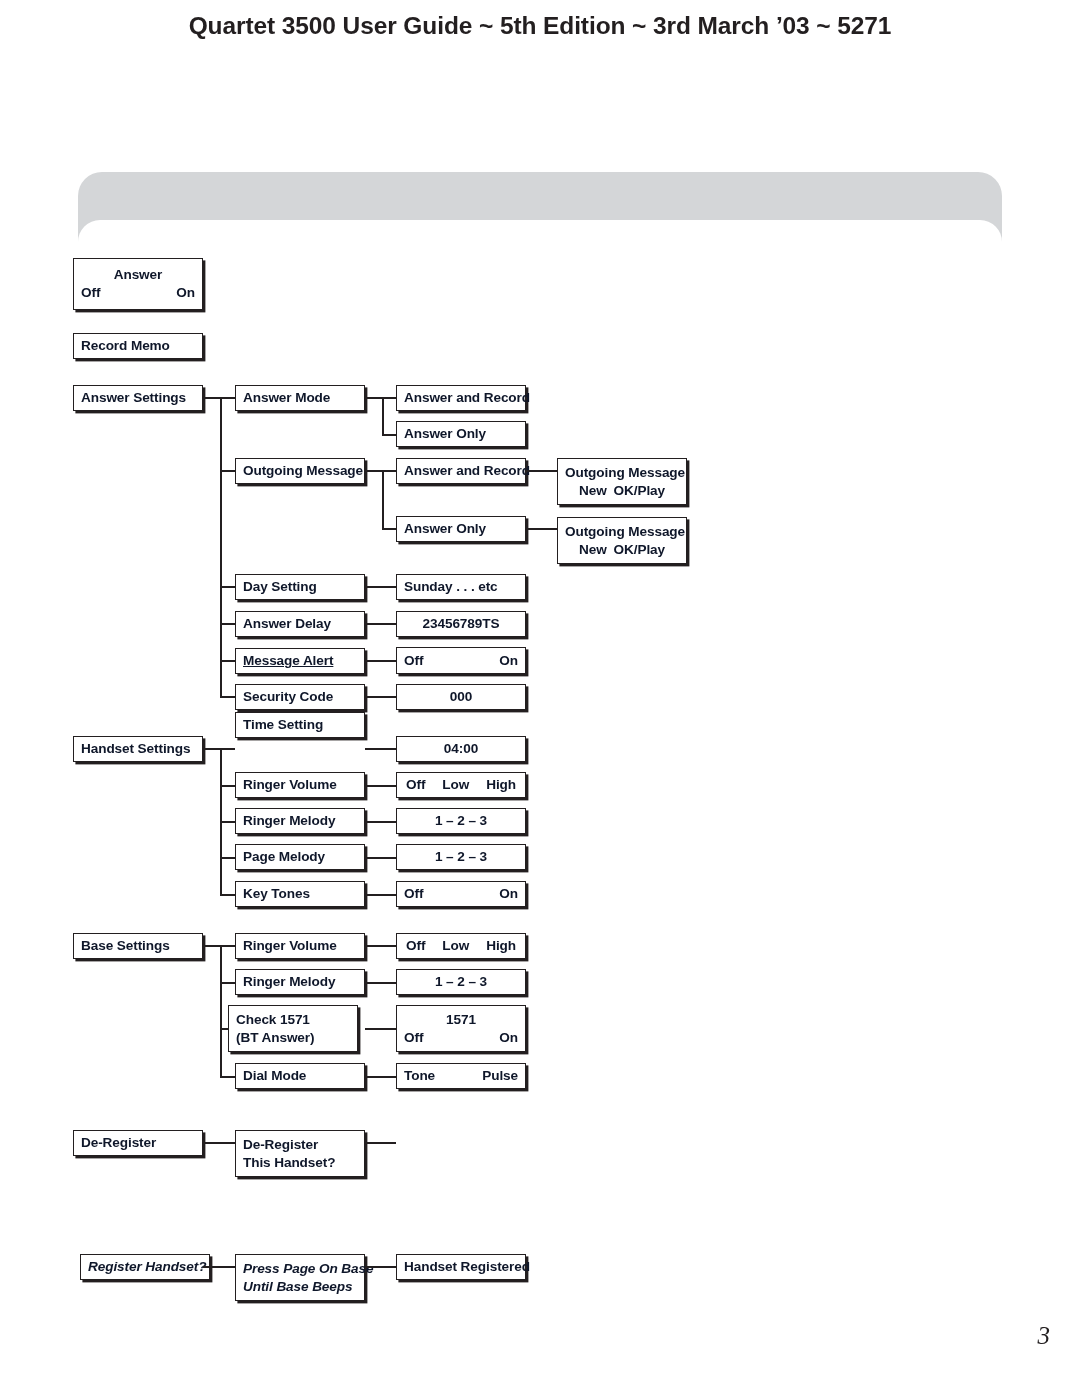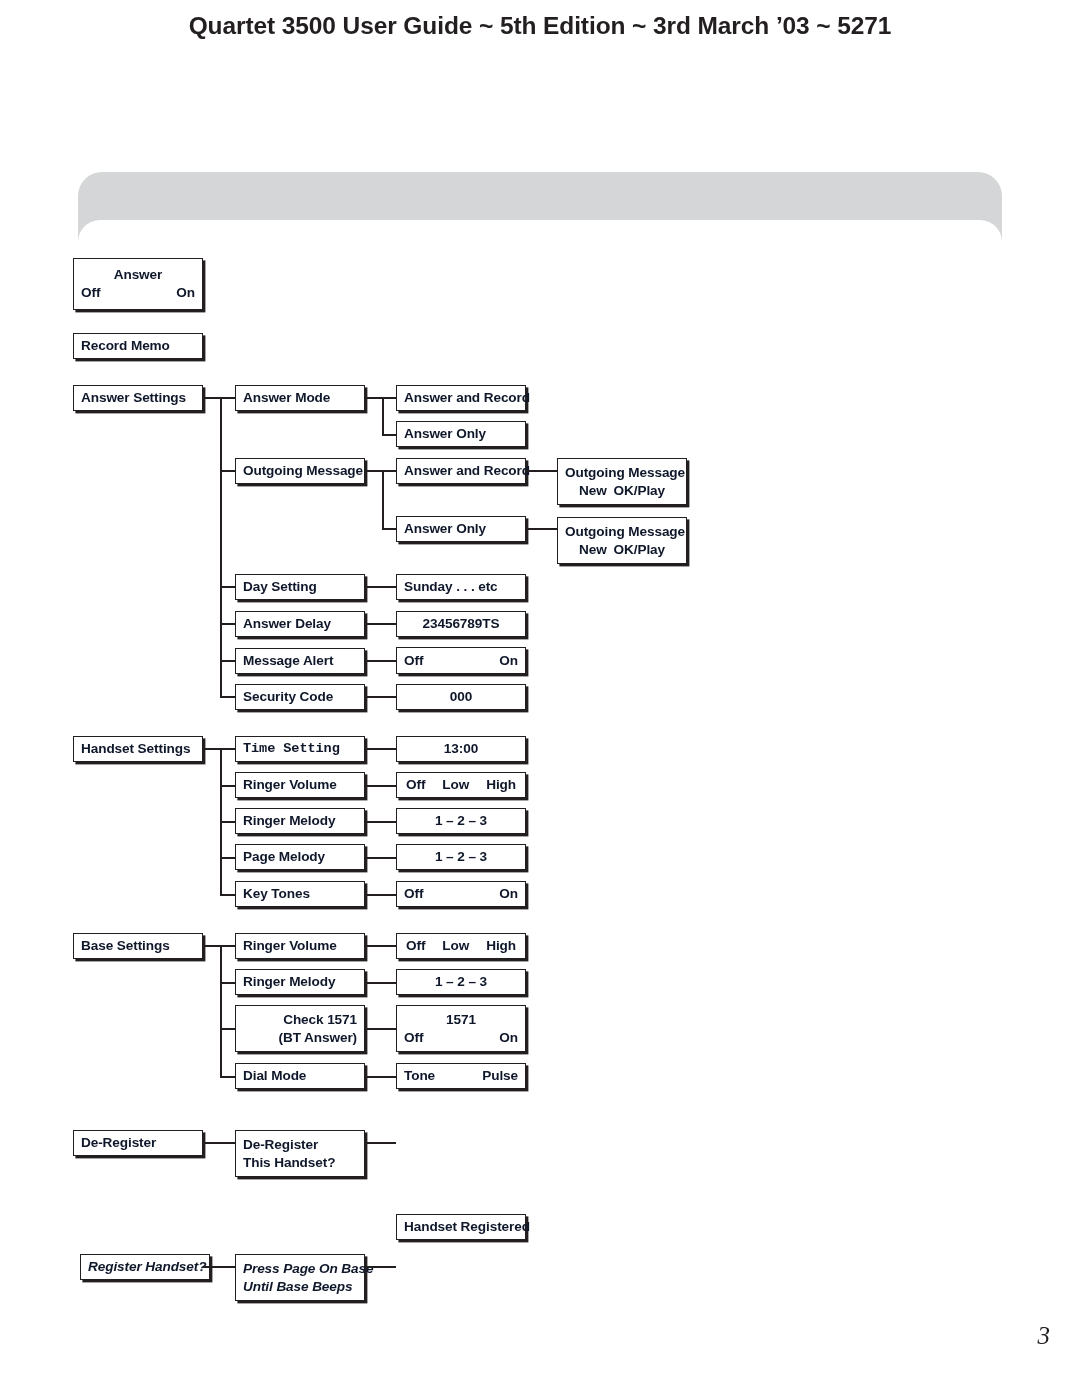--- a/index.html
+++ b/index.html
@@ -247,21 +247,21 @@
   <div class="wire h" style="left:220px; top:623px; width:15px;"></div>
   <div class="node" style="left:235px; top:611px; width:130px; height:26px;">
     <span class="ln">Answer Delay</span>
   </div>
   <div class="wire h" style="left:365px; top:623px; width:31px;"></div>
   <div class="node" style="left:396px; top:611px; width:130px; height:26px;">
     <span class="ln center">23456789TS</span>
   </div>
 
   <div class="wire h" style="left:220px; top:660px; width:15px;"></div>
-  <div class="node" style="left:235px; top:648px; width:130px; height:26px;">
+  <div class="node" style="left:235px; top:648px; width:130px; height:26px;text-decoration:underline;">
     <span class="ln">Message Alert</span>
   </div>
   <div class="wire h" style="left:365px; top:660px; width:31px;"></div>
   <div class="node" style="left:396px; top:647px; width:130px; height:27px;">
     <span class="ln split">
       <span>Off</span>
       <span>On</span>
     </span>
   </div>
 
@@ -274,26 +274,26 @@
     <span class="ln center">000</span>
   </div>
 
   <div class="node" style="left:73px; top:736px; width:130px; height:26px;">
     <span class="ln">Handset Settings</span>
   </div>
   <div class="wire h" style="left:203px; top:748px; width:18px;"></div>
   <div class="wire v" style="left:220px; top:748px; height:147px;"></div>
 
   <div class="wire h" style="left:220px; top:748px; width:15px;"></div>
-  <div class="node" style="left:235px; top:736px; width:130px; height:26px;font-family:Liberation Mono, monospace;">
+  <div class="node" style="left:235px; top:712px; width:130px; height:26px;">
     <span class="ln">Time Setting</span>
   </div>
   <div class="wire h" style="left:365px; top:748px; width:31px;"></div>
   <div class="node" style="left:396px; top:736px; width:130px; height:26px;">
-    <span class="ln center">13:00</span>
+    <span class="ln center">04:00</span>
   </div>
 
   <div class="wire h" style="left:220px; top:785px; width:15px;"></div>
   <div class="node" style="left:235px; top:772px; width:130px; height:26px;">
     <span class="ln">Ringer Volume</span>
   </div>
   <div class="wire h" style="left:365px; top:785px; width:31px;"></div>
   <div class="node" style="left:396px; top:772px; width:130px; height:26px;">
     <span class="ln triple">
       <span>Off</span>
@@ -354,21 +354,21 @@
   <div class="wire h" style="left:220px; top:982px; width:15px;"></div>
   <div class="node" style="left:235px; top:969px; width:130px; height:26px;">
     <span class="ln">Ringer Melody</span>
   </div>
   <div class="wire h" style="left:365px; top:982px; width:31px;"></div>
   <div class="node" style="left:396px; top:969px; width:130px; height:26px;">
     <span class="ln center">1 – 2 – 3</span>
   </div>
 
   <div class="wire h" style="left:220px; top:1028px; width:15px;"></div>
-  <div class="node" style="left:235px; top:1005px; width:130px; height:47px;text-align:right;">
+  <div class="node" style="left:228px; top:1005px; width:130px; height:47px;">
     <span class="ln">Check 1571</span>
     <span class="ln">(BT Answer)</span>
   </div>
   <div class="wire h" style="left:365px; top:1028px; width:31px;"></div>
   <div class="node" style="left:396px; top:1005px; width:130px; height:47px;">
     <span class="ln center">1571</span>
     <span class="ln split">
       <span>Off</span>
       <span>On</span>
     </span>
@@ -398,19 +398,19 @@
 
   <div class="node" style="left:80px; top:1254px; width:130px; height:26px;font-style:italic;">
     <span class="ln">Register Handset?</span>
   </div>
   <div class="wire h" style="left:203px; top:1266px; width:32px;"></div>
   <div class="node" style="left:235px; top:1254px; width:130px; height:47px;font-style:italic;">
     <span class="ln">Press Page On Base</span>
     <span class="ln">Until Base Beeps</span>
   </div>
   <div class="wire h" style="left:365px; top:1266px; width:31px;"></div>
-  <div class="node" style="left:396px; top:1214px; width:130px; height:26px;">
+  <div class="node" style="left:396px; top:1254px; width:130px; height:26px;">
     <span class="ln">Handset Registered</span>
   </div>
 
 </div>
 
 <div class="folio">3</div>
 
 </body></html>

